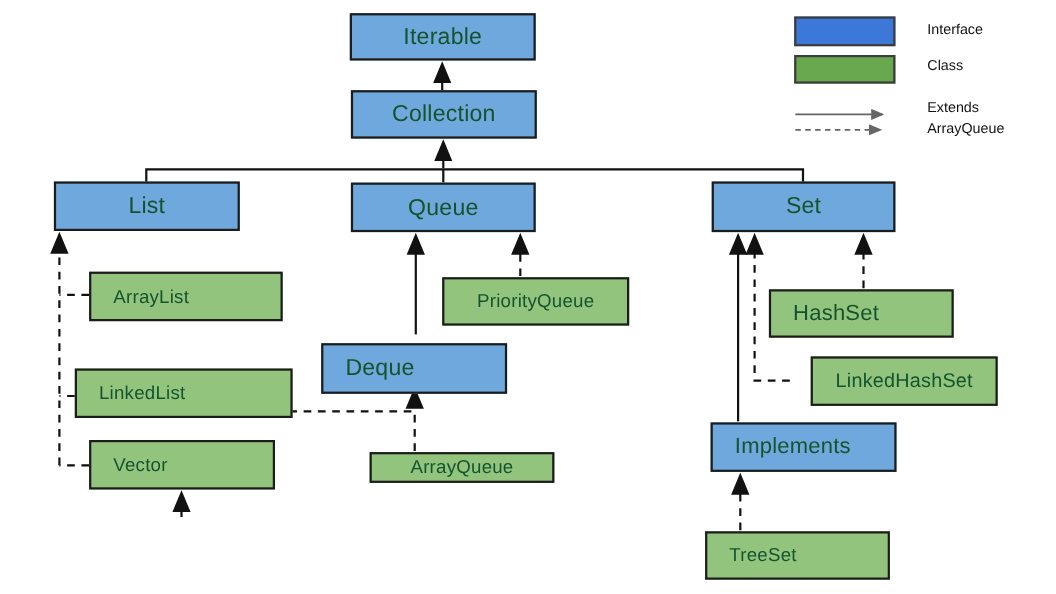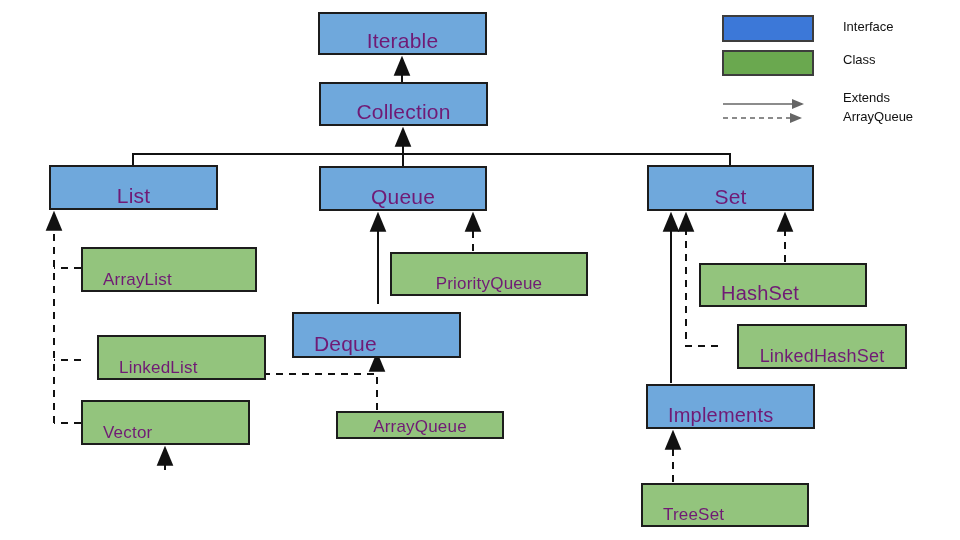--- a/index.html
+++ b/index.html
@@ -3,22 +3,22 @@
 <meta charset="utf-8">
 <style>
   html,body{margin:0;padding:0;background:#ffffff;}
   .stage{
     position:relative;width:960px;height:540px;background:#ffffff;overflow:hidden;
     font-family:"Liberation Sans","DejaVu Sans",sans-serif;color:#000;
   }
   .edges{position:absolute;left:0;top:0;width:960px;height:540px;}
   .node{
     position:absolute;box-sizing:border-box;border:2px solid #1c1c1c;
-    display:flex;align-items:flex-end;justify-content:center;
-    font-size:21px;color:#701a75;letter-spacing:.2px;
+    display:flex;align-items:center;justify-content:center;
+    font-size:21px;color:#14532d;letter-spacing:.2px;
   }
   .node.iface{background:#6fa8dc;}
   .node.cls{background:#93c47d;font-size:17px;}
   .node.left{justify-content:flex-start;padding-left:20px;}
   .node.fs15{font-size:18px;margin-left:19px;}
   .legend-swatch{position:absolute;box-sizing:border-box;border:2px solid #3d3d3d;}
   .legend-swatch.iface{background:#3c78d8;}
   .legend-swatch.cls{background:#6aa84f;}
   .legend-label{position:absolute;font-size:13px;color:#111;line-height:14px;}
 </style>
@@ -83,27 +83,27 @@
   <div class="node iface left" style="left:292px;top:312px;width:169px;height:46px">
     <span>Deque</span>
   </div>
   <div class="node iface left" style="left:646px;top:384px;width:169px;height:45px;font-size:20px">
     <span>Implements</span>
   </div>
 
   <div class="node cls left" style="left:81px;top:247px;width:176px;height:45px">
     <span>ArrayList</span>
   </div>
-  <div class="node cls left" style="left:97px;top:335px;width:169px;height:45px">
+  <div class="node cls left" style="left:68px;top:335px;width:198px;height:45px">
     <span>LinkedList</span>
   </div>
   <div class="node cls left" style="left:81px;top:400px;width:169px;height:45px">
     <span>Vector</span>
   </div>
-  <div class="node cls" style="left:390px;top:252px;width:198px;height:44px">
+  <div class="node cls" style="left:402px;top:252px;width:170px;height:44px">
     <span>PriorityQueue</span>
   </div>
   <div class="node cls" style="left:336px;top:411px;width:168px;height:28px">
     <span>ArrayQueue</span>
   </div>
   <div class="node cls left" style="left:699px;top:263px;width:168px;height:44px;font-size:20px">
     <span>HashSet</span>
   </div>
   <div class="node cls fs15" style="left:718px;top:324px;width:170px;height:45px">
     <span>LinkedHashSet</span>

